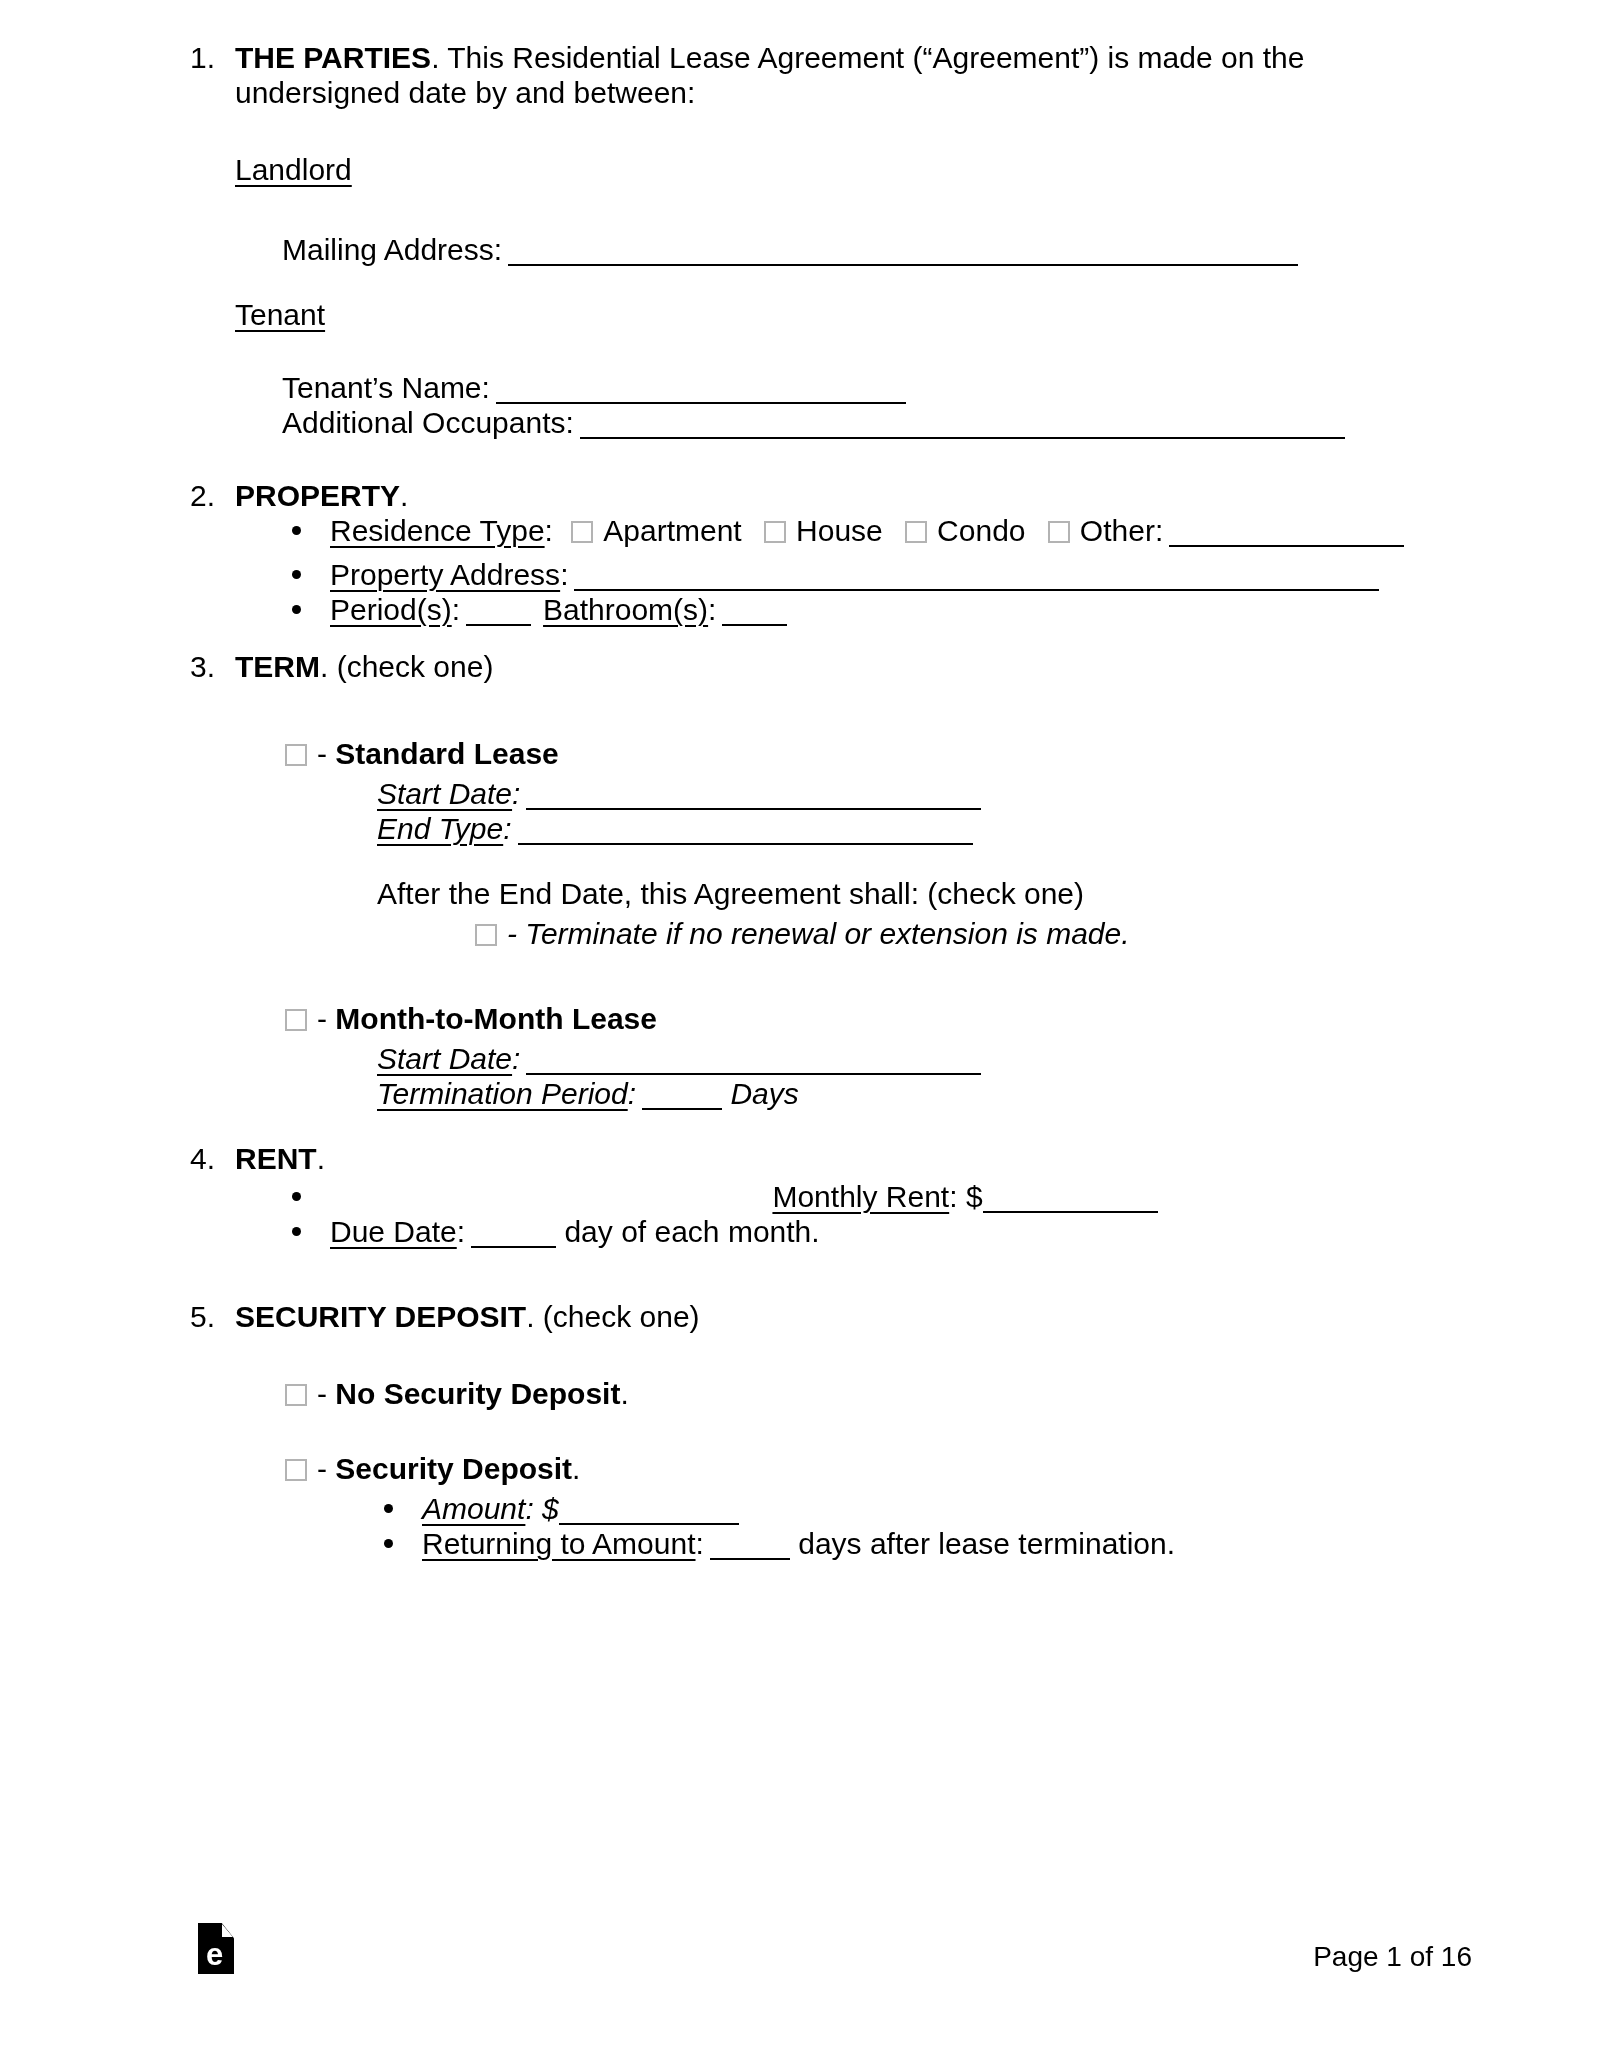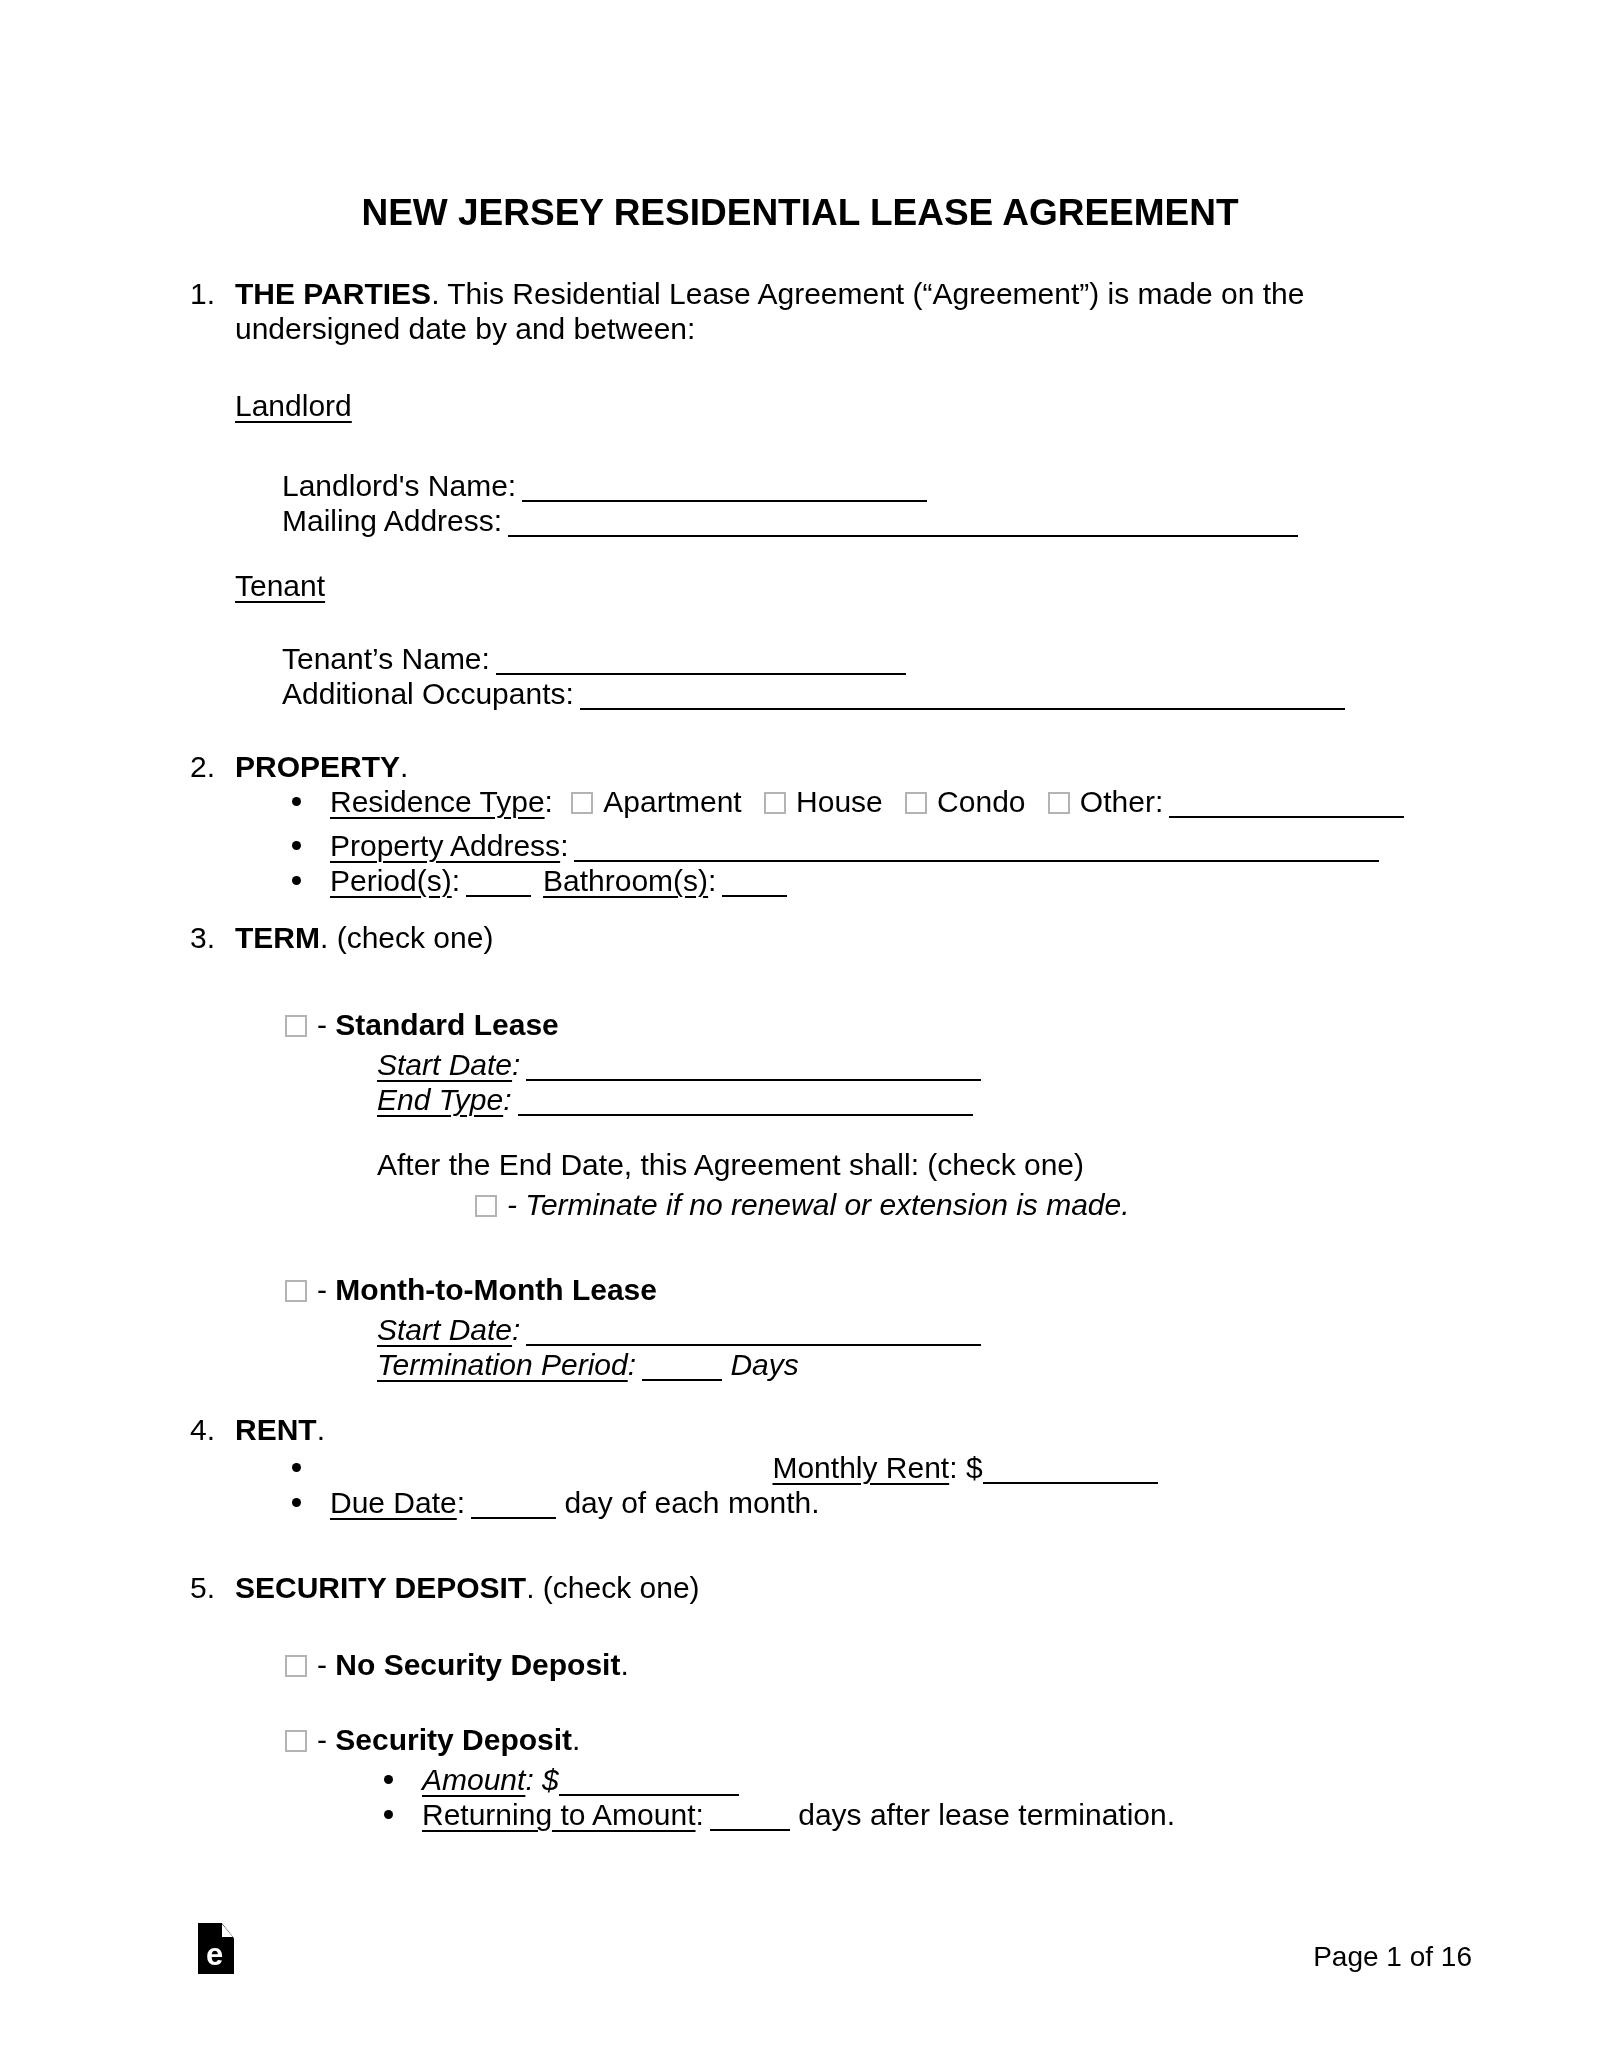--- a/index.html
+++ b/index.html
@@ -67,31 +67,29 @@
   .page-num{
     position:absolute;top:1941px;right:128px;
     font-size:28px;line-height:32px;
   }
 </style>
 </head>
 <body>
 
 <div class="page">
 
-  <h1 class="title">NEW JERSEY RESIDENTIAL LEASE AGREEMENT</h1>
 
   <div class="section mt40">
     <div class="num">1.</div>
     <div class="content">
       <p class="para"><span class="b">THE PARTIES</span><span>. This Residential Lease Agreement (“Agreement”) is made on the undersigned date by and between:</span></p>
 
       <div class="mt42"><span class="u">Landlord</span></div>
 
       <div class="indent1 mt45">
-        <div class="row"><span>Landlord's Name</span><span>:</span><span class="blank" style="width:405px"></span></div>
         <div class="row"><span>Mailing Address</span><span>:</span><span class="blank" style="width:790px"></span></div>
       </div>
 
       <div class="mt30"><span class="u">Tenant</span></div>
 
       <div class="indent1 mt38">
         <div class="row"><span>Tenant’s Name</span><span>:</span><span class="blank" style="width:410px"></span></div>
         <div class="row"><span>Additional Occupants</span><span>:</span><span class="blank" style="width:765px"></span></div>
       </div>
     </div>

